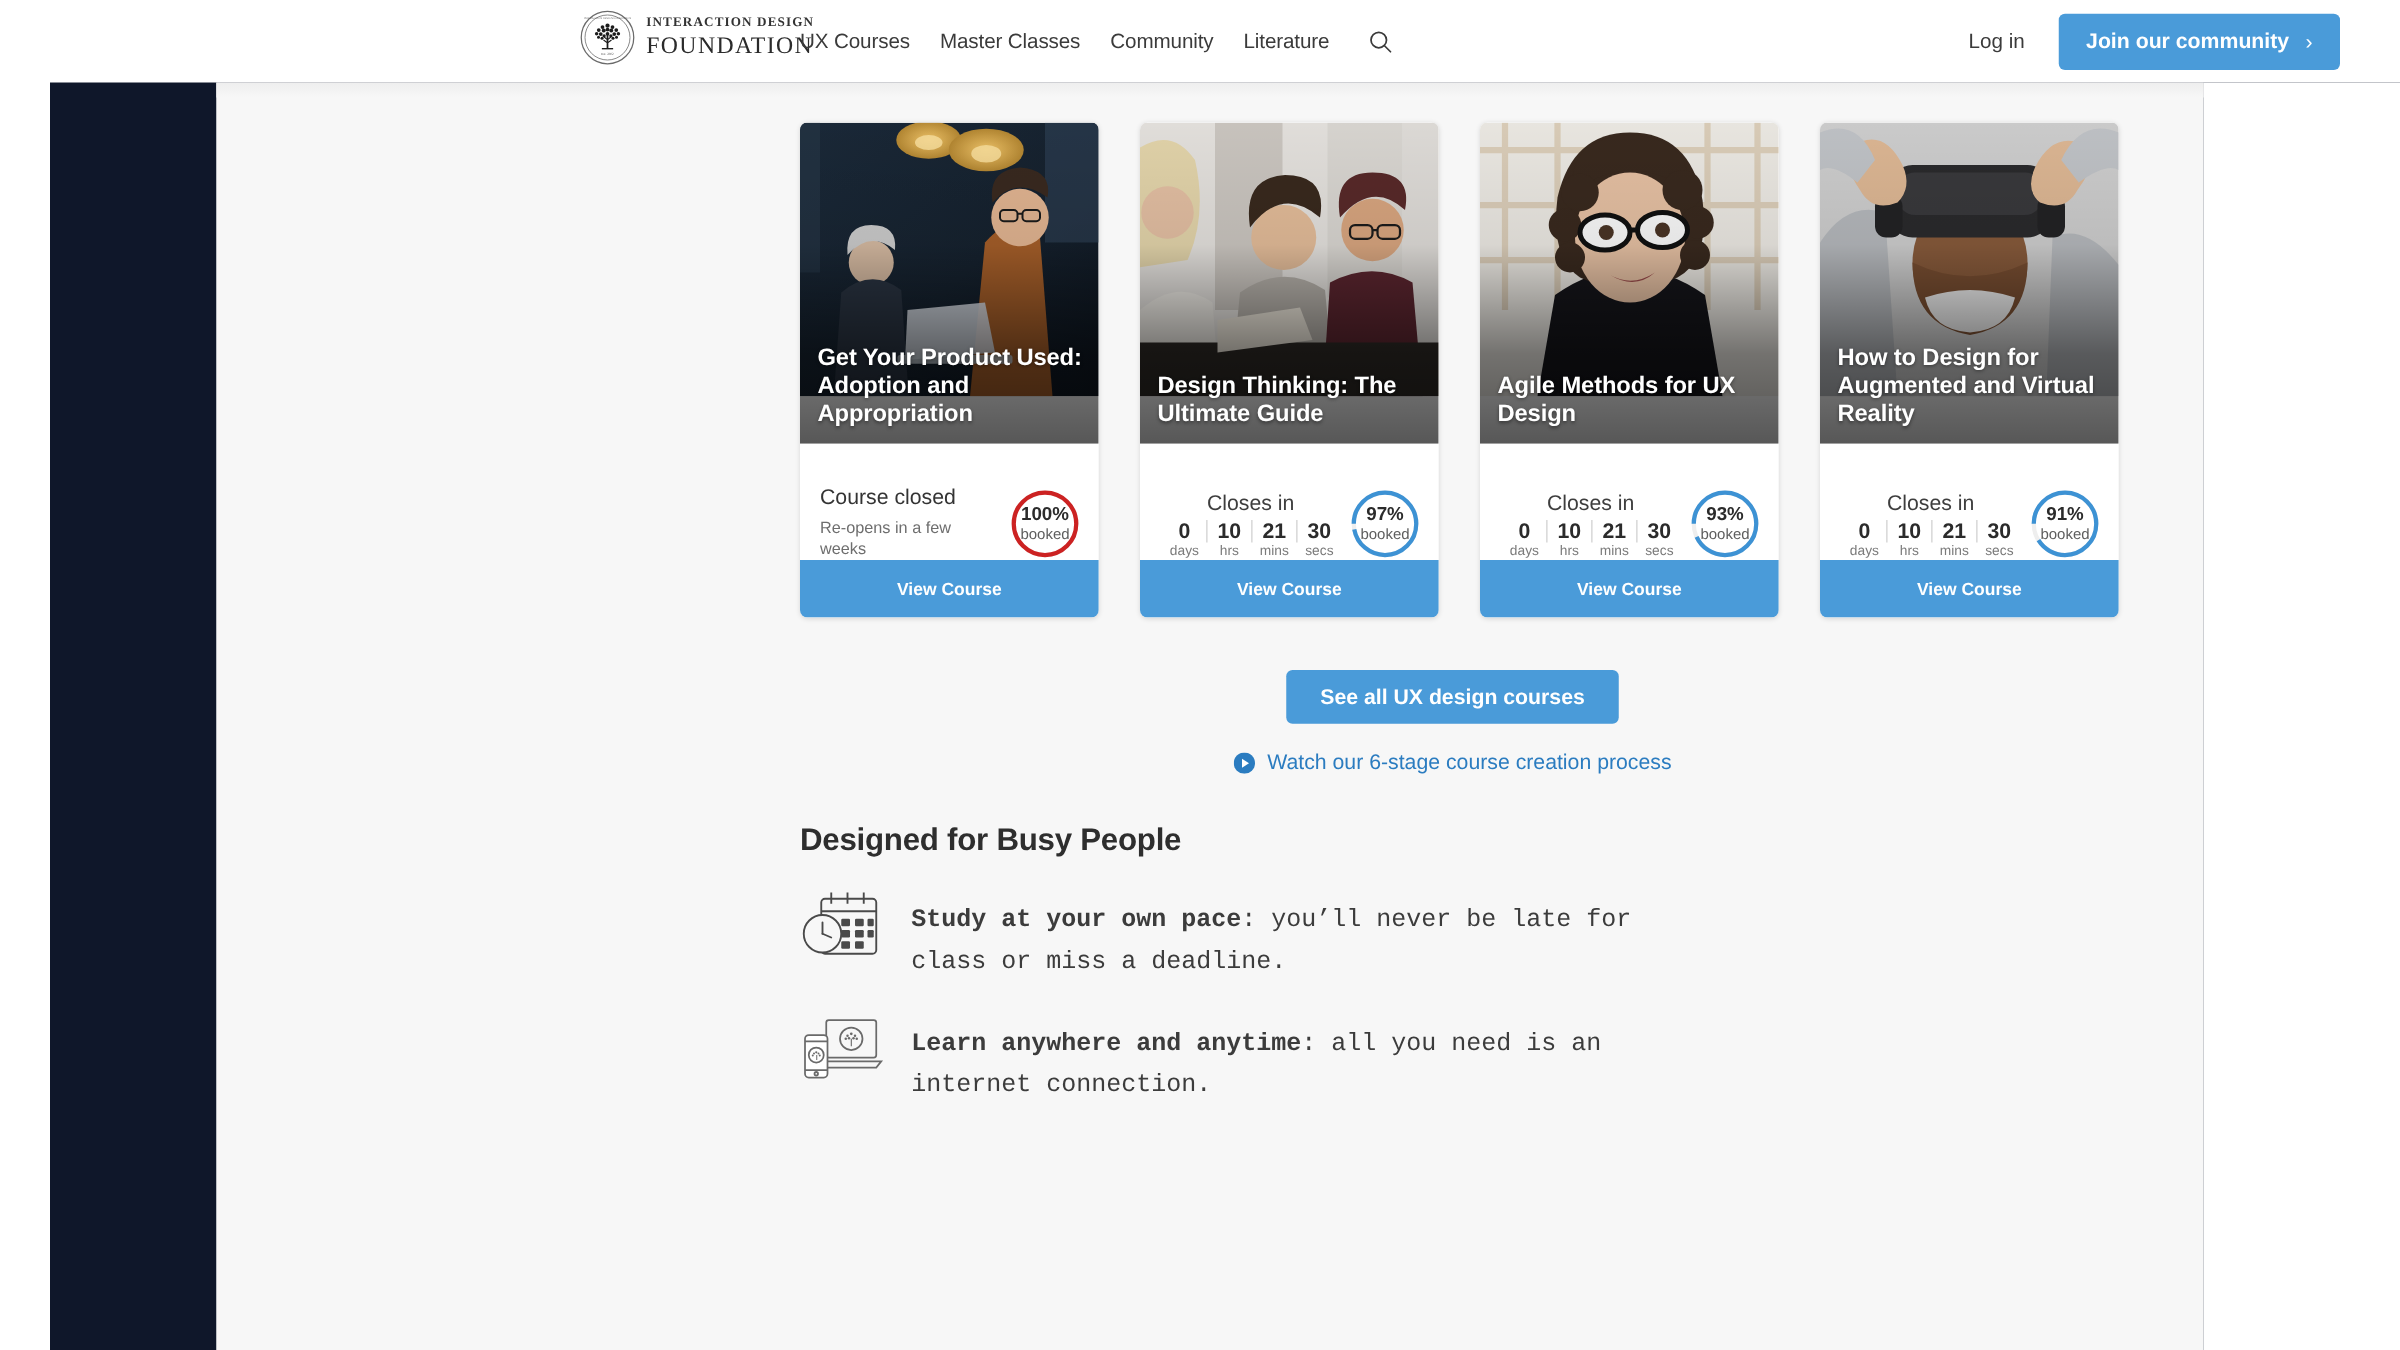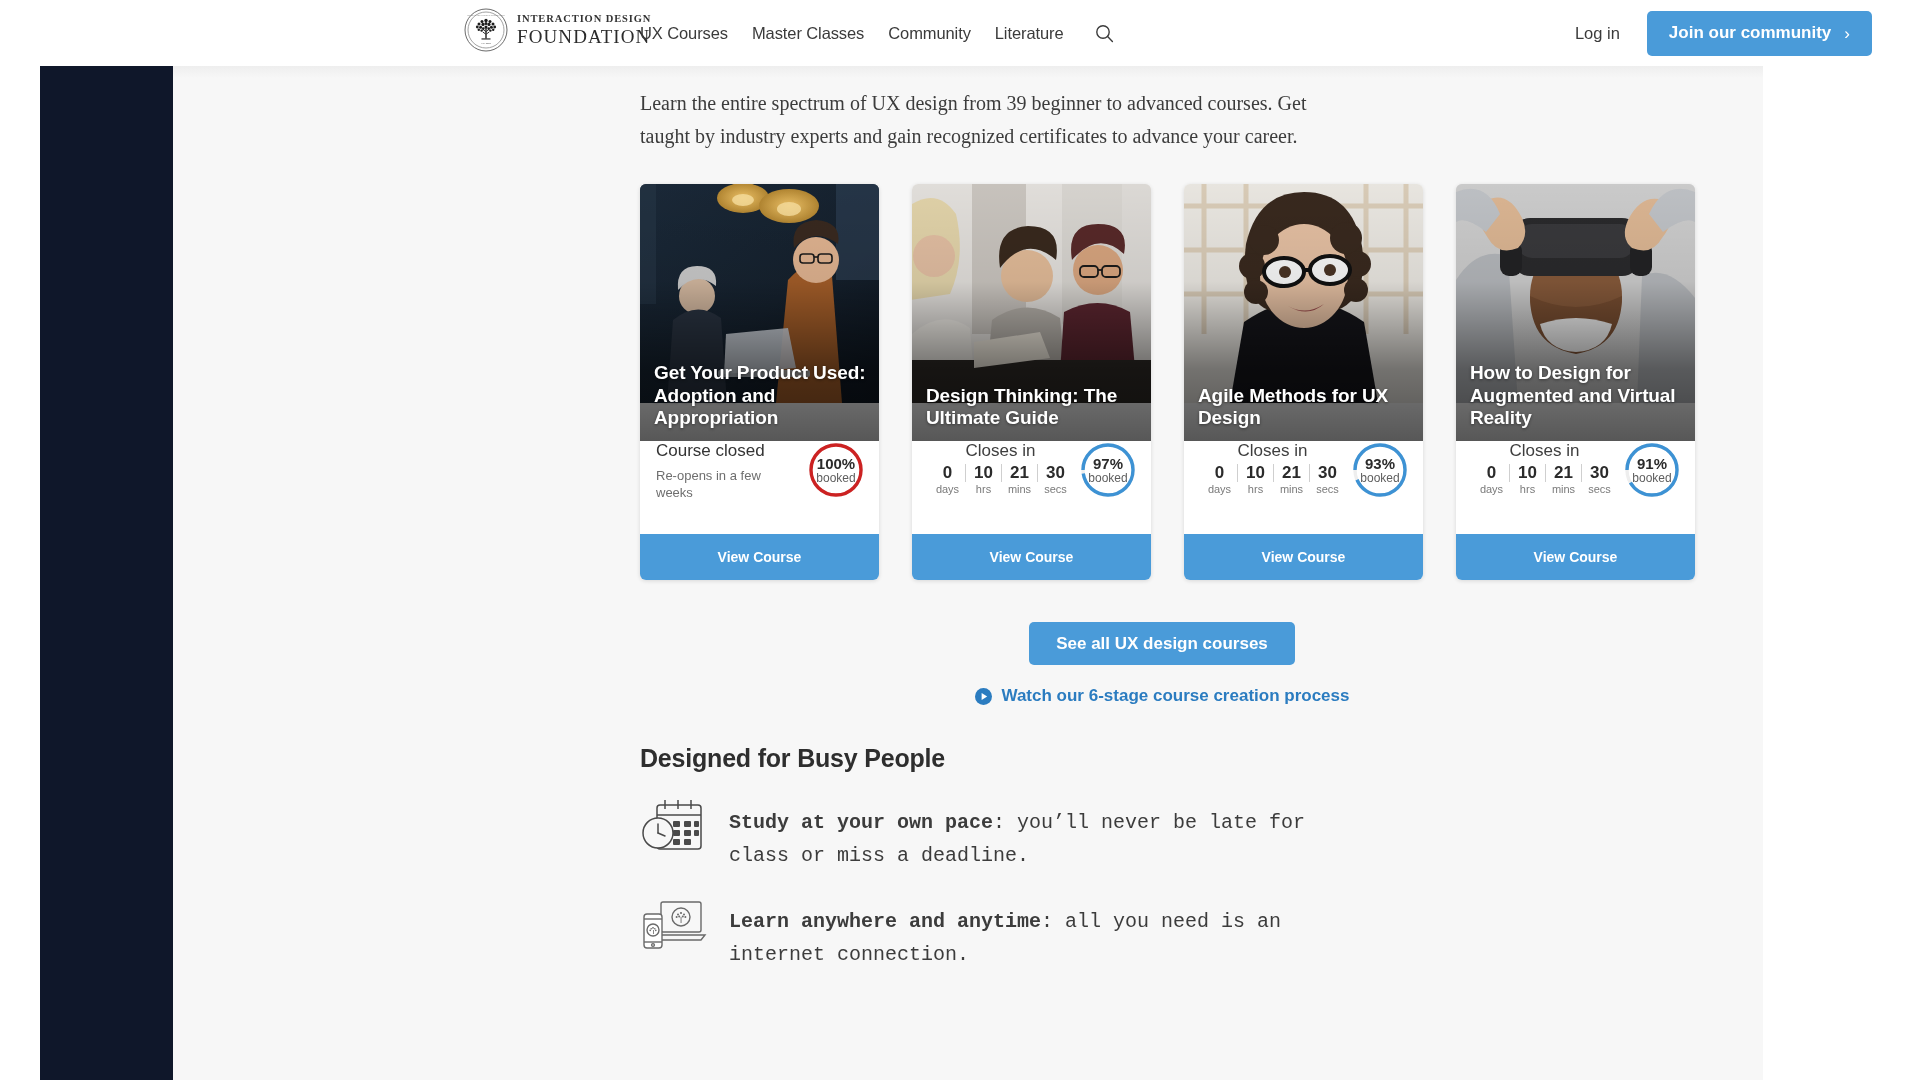--- a/index.html
+++ b/index.html
@@ -212,21 +212,21 @@
     color: #ffffff;
     font-size: 19px;
     font-weight: 700;
     line-height: 1.2;
     letter-spacing: -0.1px;
     text-shadow: 0 1px 3px rgba(0,0,0,0.45);
   }
   .card-body {
     height: 93px;
     display: flex;
-    align-items: flex-start;
+    align-items: flex-end;
     padding: 0 14px 0 16px;
     justify-content: space-between;
   }
   .card-body-left { flex: 1; }
 
   .closes-in {
     text-align: center;
     font-size: 17px;
     color: #3e3e3e;
     margin-bottom: 2px;
@@ -333,21 +333,20 @@
   .watch-link {
     margin-top: 21px;
     display: flex;
     align-items: center;
     gap: 10px;
     color: #2b7cc0;
     font-size: 17px;
     text-decoration: none;
     cursor: pointer;
     margin-left: -16px;
-    font-weight: bold;
   }
   .watch-link .play { width: 17px; height: 17px; display: block; }
 
   
   .busy {
     margin-top: 38px;
   }
   .busy-title {
     font-size: 25px;
     font-weight: 700;
@@ -449,21 +448,20 @@
           <span class="chev">›</span>
         </button>
       </div>
 
     </div>
   </header>
 
   <div class="content-panel">
     <div class="inner">
 
-      <p class="hero-sub">Learn the entire spectrum of UX design from 39 beginner to advanced courses. Get taught by industry experts and gain recognized certificates to advance your career.</p>
 
       <div class="cards">
 
         <div class="card">
           <div class="card-img">
             <svg class="photo" viewBox="0 0 239 219" preserveAspectRatio="none">
               <defs>
                 <linearGradient id="p1" x1="0" y1="0" x2="1" y2="1">
                   <stop offset="0%" stop-color="#1b2a3a"></stop>
                     <stop offset="55%" stop-color="#16222f"></stop>

